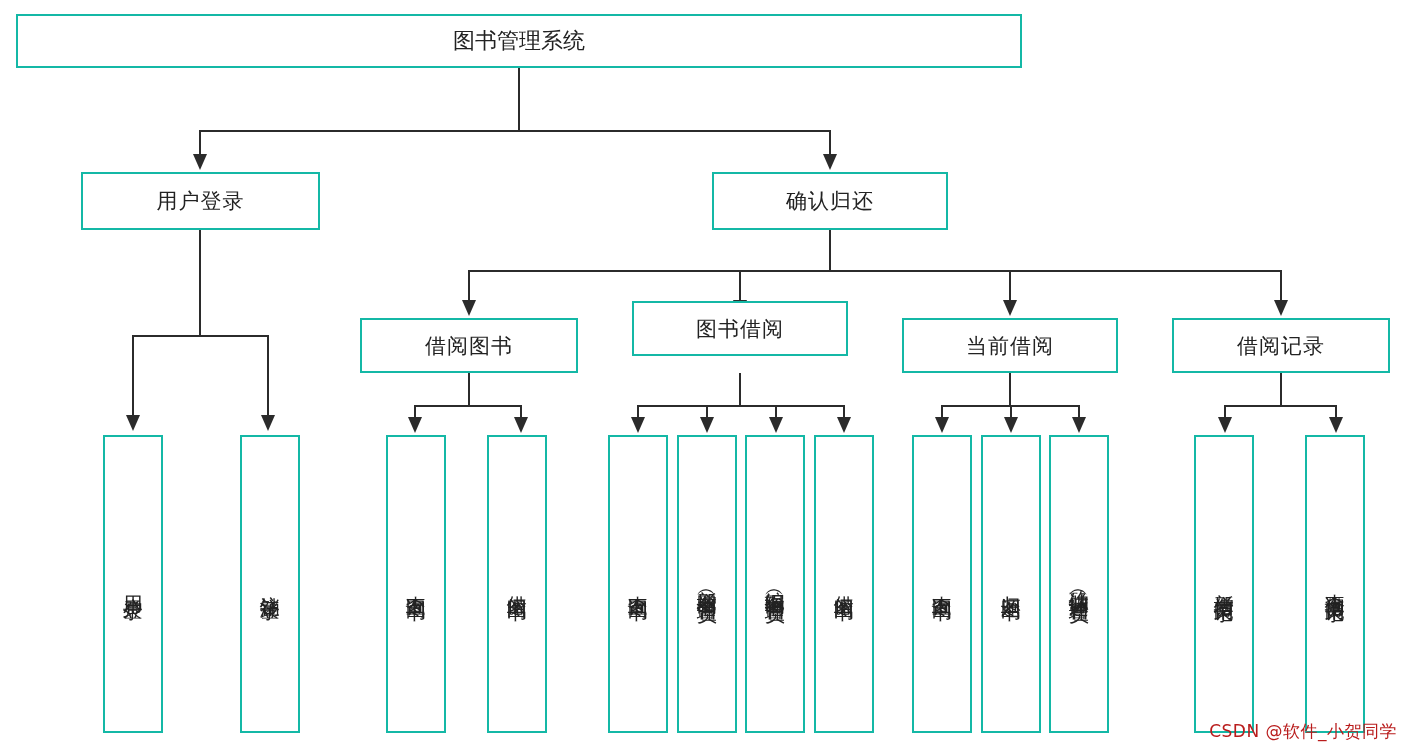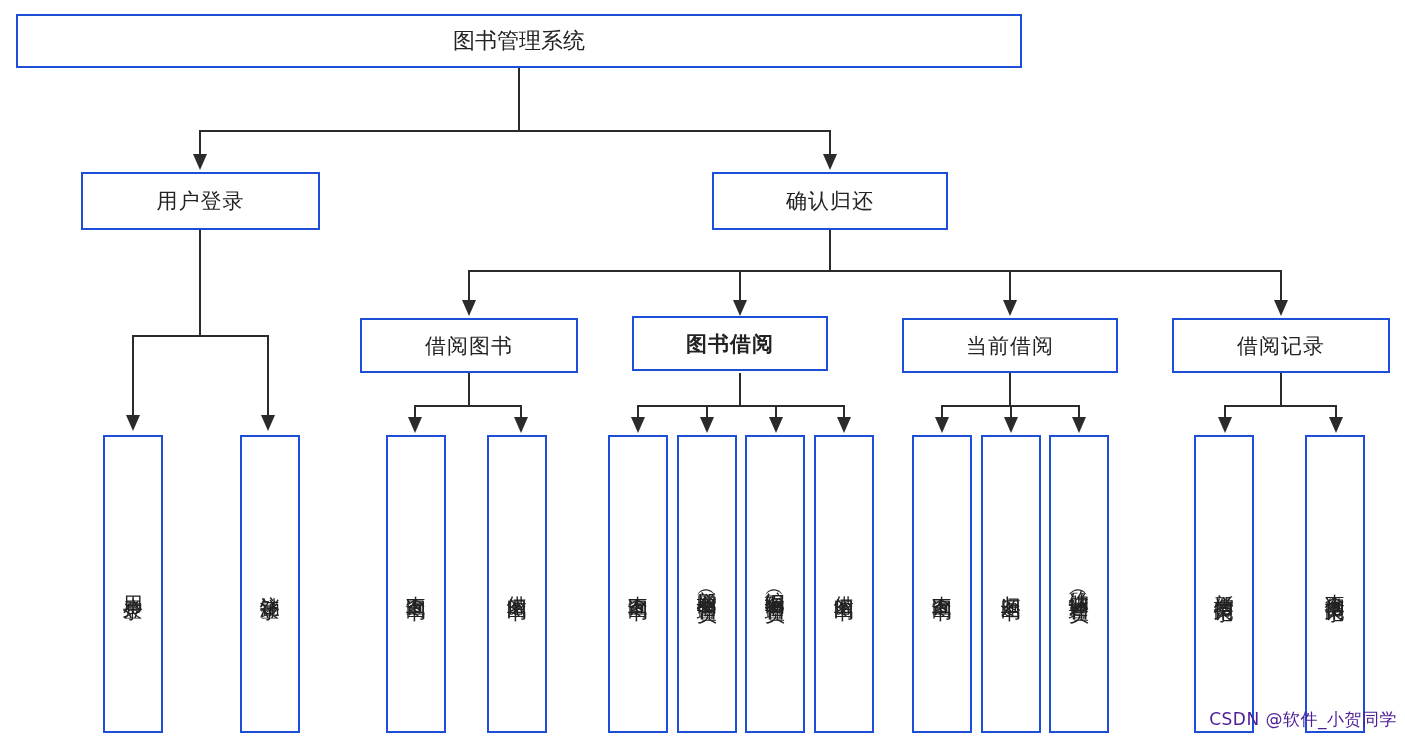--- a/index.html
+++ b/index.html
@@ -12,21 +12,21 @@
     width: 1405px;
     height: 747px;
     background: #ffffff;
     font-family: "DejaVu Sans", "Liberation Sans", sans-serif;
     overflow: hidden;
   }
   
   .node {
     position: absolute;
     box-sizing: border-box;
-    border: 2px solid #1d4ed8;
+    border: 2px solid #14b8a6;
     background: #ffffff;
     display: flex;
     align-items: center;
     justify-content: center;
     color: #222222;
   }
   .node.h-node {
     font-size: 21px;
     letter-spacing: 1px;
   }
@@ -60,23 +60,23 @@
     width: 0;
     height: 0;
     border-left: 7px solid transparent;
     border-right: 7px solid transparent;
     border-top: 16px solid #2b2b2b;
   }
   
   #watermark {
     position: absolute;
     right: 8px;
-    bottom: 16px;
+    bottom: 4px;
     font-size: 17px;
-    color: #4c1d95;
+    color: #b91c1c;
     letter-spacing: 0.5px;
     white-space: nowrap;
     font-family: "DejaVu Sans", "Liberation Sans", sans-serif;
   }
 </style>
 </head>
 <body>
 
 <div id="canvas">
 
@@ -114,21 +114,21 @@
   <div class="seg vseg" style="left:739px; top:270px; height:32px;"></div>
   <div class="arrow" style="left:733px; top:300px;"></div>
   <div class="seg vseg" style="left:1009px; top:270px; height:32px;"></div>
   <div class="arrow" style="left:1003px; top:300px;"></div>
   <div class="seg vseg" style="left:1280px; top:270px; height:32px;"></div>
   <div class="arrow" style="left:1274px; top:300px;"></div>
 
   <div class="node h-node" style="left:360px; top:318px; width:218px; height:55px;">
     <span>借阅图书</span>
   </div>
-  <div class="node h-node" style="left:632px; top:316px; width:196px; height:55px;font-weight:bold;">
+  <div class="node h-node" style="left:632px; top:301px; width:216px; height:55px;">
     <span>图书借阅</span>
   </div>
   <div class="node h-node" style="left:902px; top:318px; width:216px; height:55px;">
     <span>当前借阅</span>
   </div>
   <div class="node h-node" style="left:1172px; top:318px; width:218px; height:55px;">
     <span>借阅记录</span>
   </div>
 
   <div class="seg vseg" style="left:468px; top:373px; height:32px;"></div>

